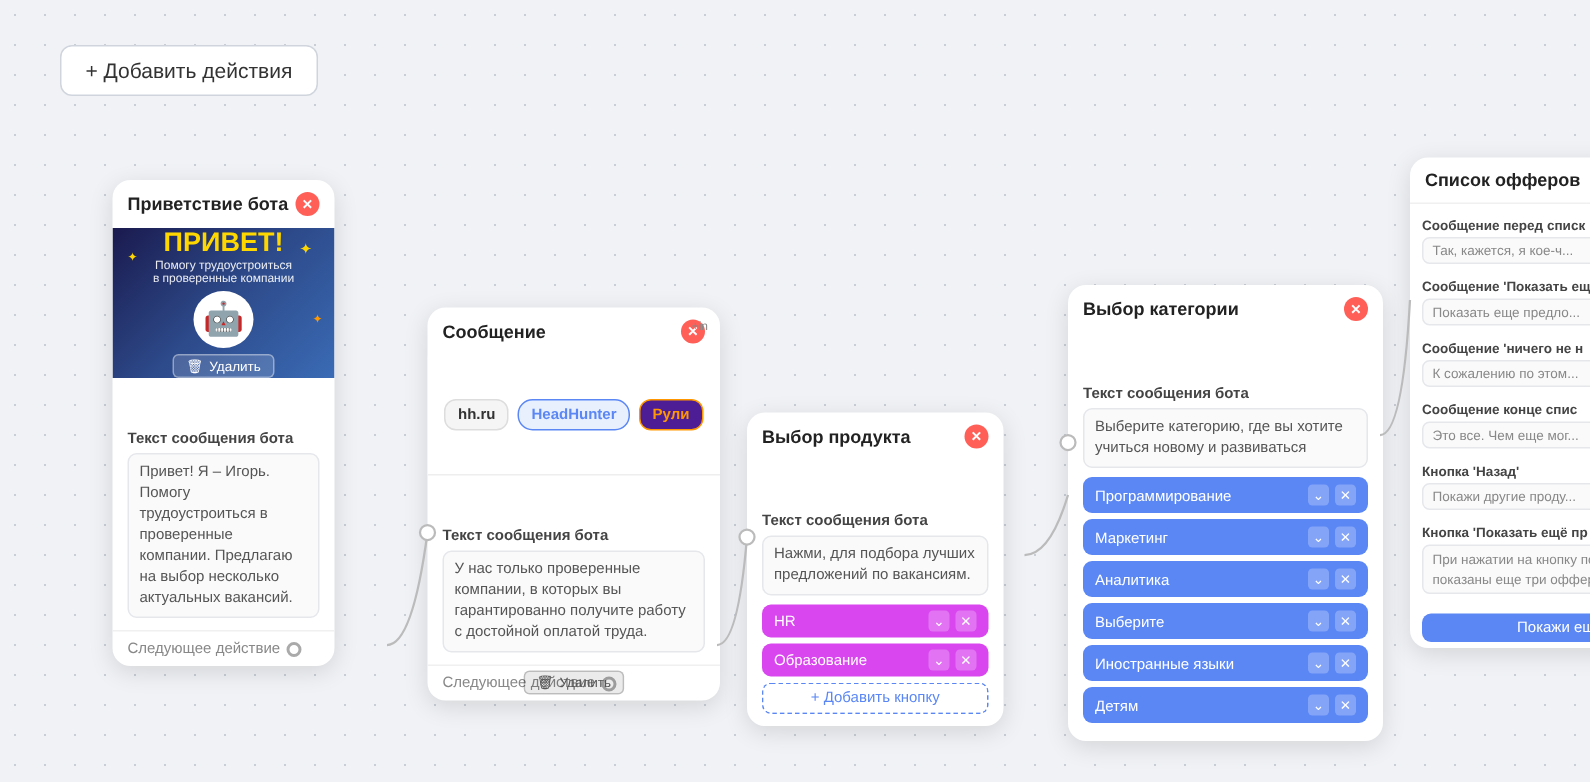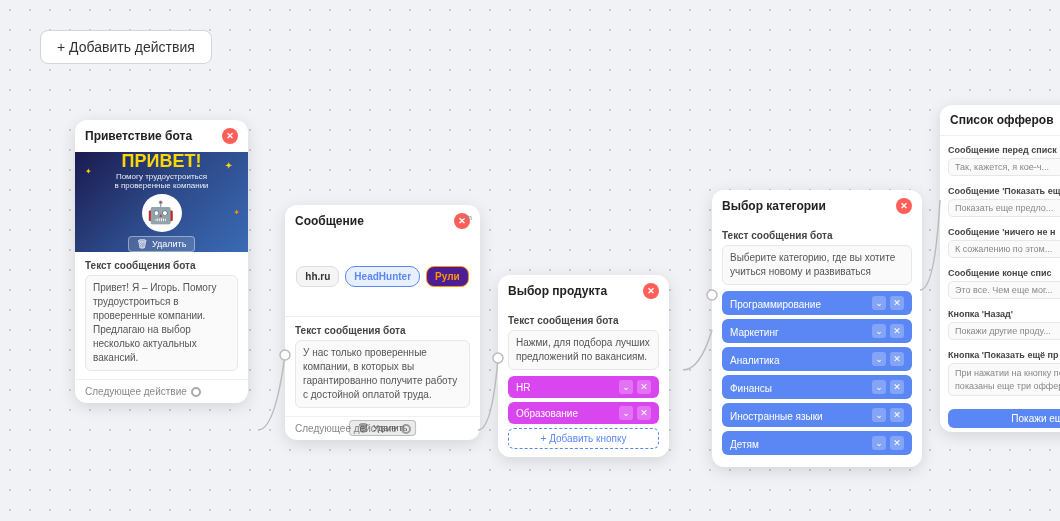--- a/index.html
+++ b/index.html
@@ -30,21 +30,21 @@
       align-items: center;
       gap: 6px;
       z-index: 10;
     }
 
     .card {
       position: absolute;
       background: white;
       border-radius: 12px;
       box-shadow: 0 4px 16px rgba(0,0,0,0.12);
-      width: 173px;
+      width: 148px;
       overflow: hidden;
       font-size: 11px;
     }
 
     .card-header {
       display: flex;
       justify-content: space-between;
       align-items: center;
       padding: 8px 10px;
       font-weight: 600;
@@ -125,20 +125,21 @@
 
     .card-body {
       padding: 8px 10px;
     }
 
     .card-label {
       font-size: 10px;
       font-weight: 600;
       color: #444;
       margin-bottom: 4px;
+      margin-top: 27px;
     }
 
     .card-text {
       font-size: 10px;
       color: #555;
       line-height: 1.4;
       border: 1px solid #e5e7eb;
       border-radius: 6px;
       padding: 5px 7px;
       min-height: 55px;
@@ -448,21 +449,21 @@
         </div>
       </div>
       <div class="category-btn">
         <span>Аналитика</span>
         <div class="category-btn-controls">
           <span class="btn-small">⌄</span>
           <span class="btn-small">✕</span>
         </div>
       </div>
       <div class="category-btn">
-        <span>Финансы</span>
+        <span>Выберите</span>
         <div class="category-btn-controls">
           <span class="btn-small">⌄</span>
           <span class="btn-small">✕</span>
         </div>
       </div>
       <div class="category-btn">
         <span>Иностранные языки</span>
         <div class="category-btn-controls">
           <span class="btn-small">⌄</span>
           <span class="btn-small">✕</span>

